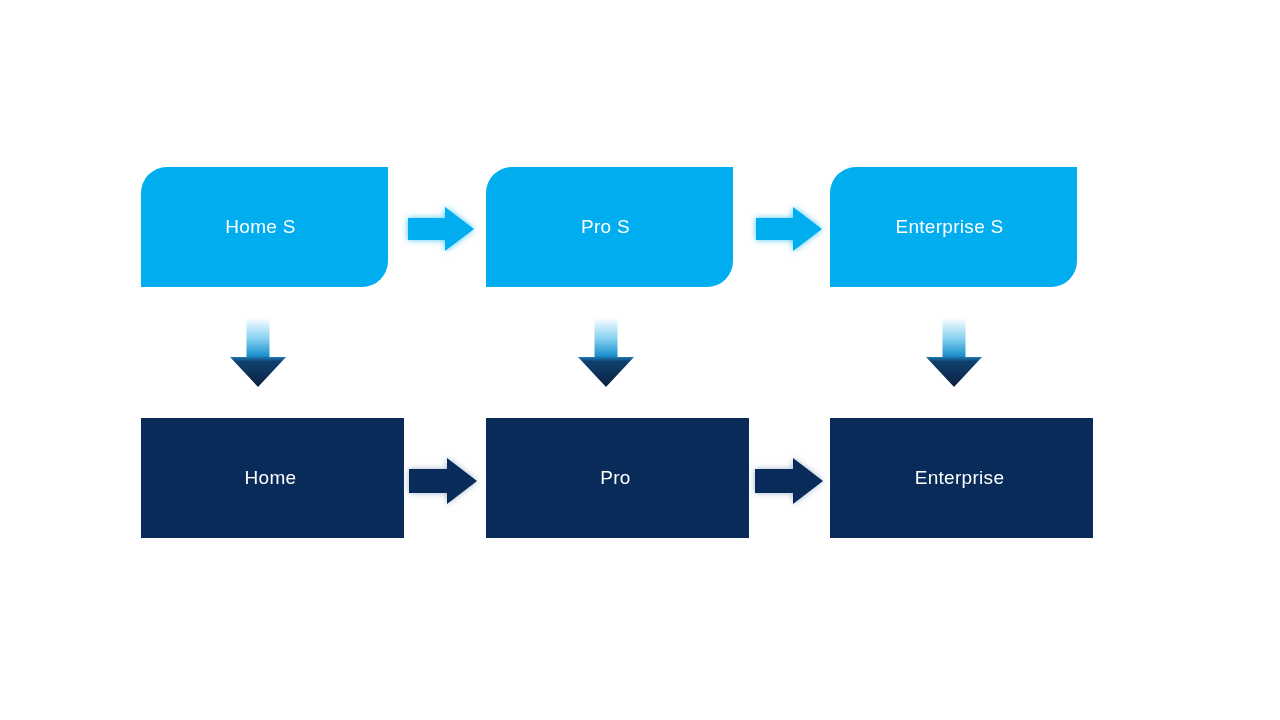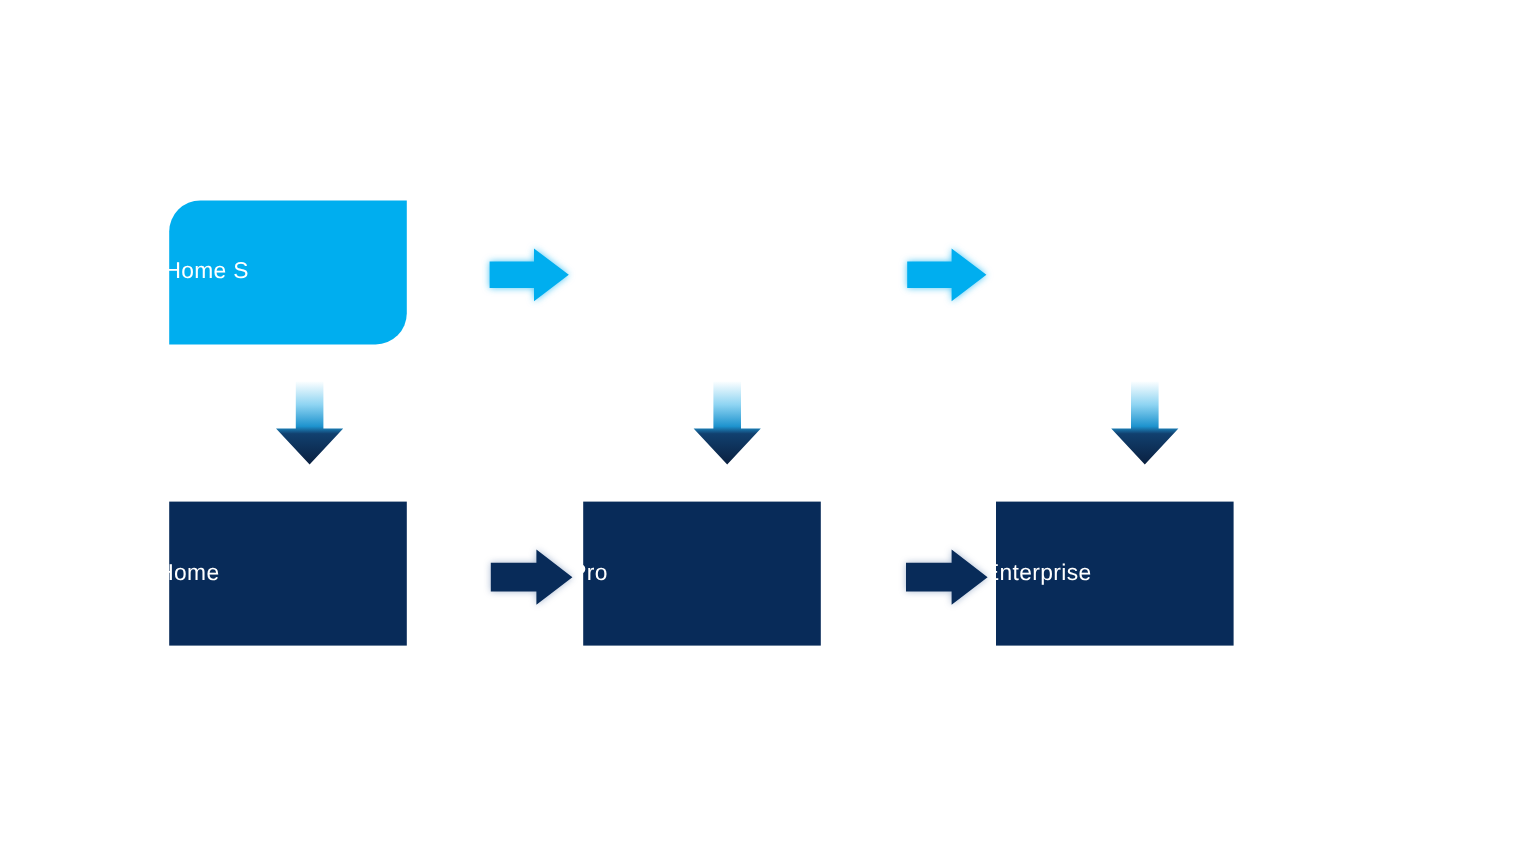--- a/index.html
+++ b/index.html
@@ -10,44 +10,45 @@
   }
   .canvas {
     position: relative;
     width: 1280px;
     height: 720px;
     background: #ffffff;
     overflow: hidden;
   }
   .box {
     position: absolute;
-    width: 198px;
+    width: 247px;
     height: 120px;
     display: flex;
     align-items: center;
+    justify-content: center;
   }
   .box .lbl {
     color: var(--label-text, #fff);
     font-size: 19px;
     font-weight: 400;
     letter-spacing: 0.3px;
     white-space: nowrap;
   }
   .box.light {
     background: var(--light-blue, #00AEEF);
     border-radius: 26px 0 26px 0;
   }
   .box.light .lbl { transform: translateX(-4px); }
   .box.dark {
     background: var(--dark-navy, #082B59);
     border-radius: 0;
   }
   .box.dark .lbl { transform: translateX(-10px); }
   .row-top { top: 167px; }
-  .row-bottom { top: 418px; }
+  .row-bottom { top: 418px; padding-left: 16px; }
   .col0 { left: 141px; }
   .col1 { left: 486px; }
   .col2 { left: 830px; }
   .arrow { position: absolute; }
   .arrow svg { display: block; overflow: visible; }
   .right-light polygon {
     fill: var(--light-blue, #00AEEF);
   }
   .right-light { filter: drop-shadow(0 0 3px var(--light-glow, rgba(0,174,239,0.7))); }
   .right-dark polygon {
@@ -61,20 +62,26 @@
   .g3 { stop-color: var(--down-grad-3, #11406F); }
   .g4 { stop-color: var(--down-grad-4, #0A2040); }
 </style>
 </head>
 <body>
 
 <div class="canvas">
 
   <div class="box light row-top col0">
     <span class="lbl">Home S</span>
+  </div>
+  <div class="box light row-top col1">
+    <span class="lbl">Pro S</span>
+  </div>
+  <div class="box light row-top col2">
+    <span class="lbl">Enterprise S</span>
   </div>
 
   <div class="arrow right-light" style="left:408px; top:204px;">
     <svg width="66" height="50" viewBox="0 0 66 50">
       <polygon points="0,14 37,14 37,3 66,25 37,47 37,36 0,36"></polygon>
     </svg>
   </div>
   <div class="arrow right-light" style="left:756px; top:204px;">
     <svg width="66" height="50" viewBox="0 0 66 50">
       <polygon points="0,14 37,14 37,3 66,25 37,47 37,36 0,36"></polygon>

